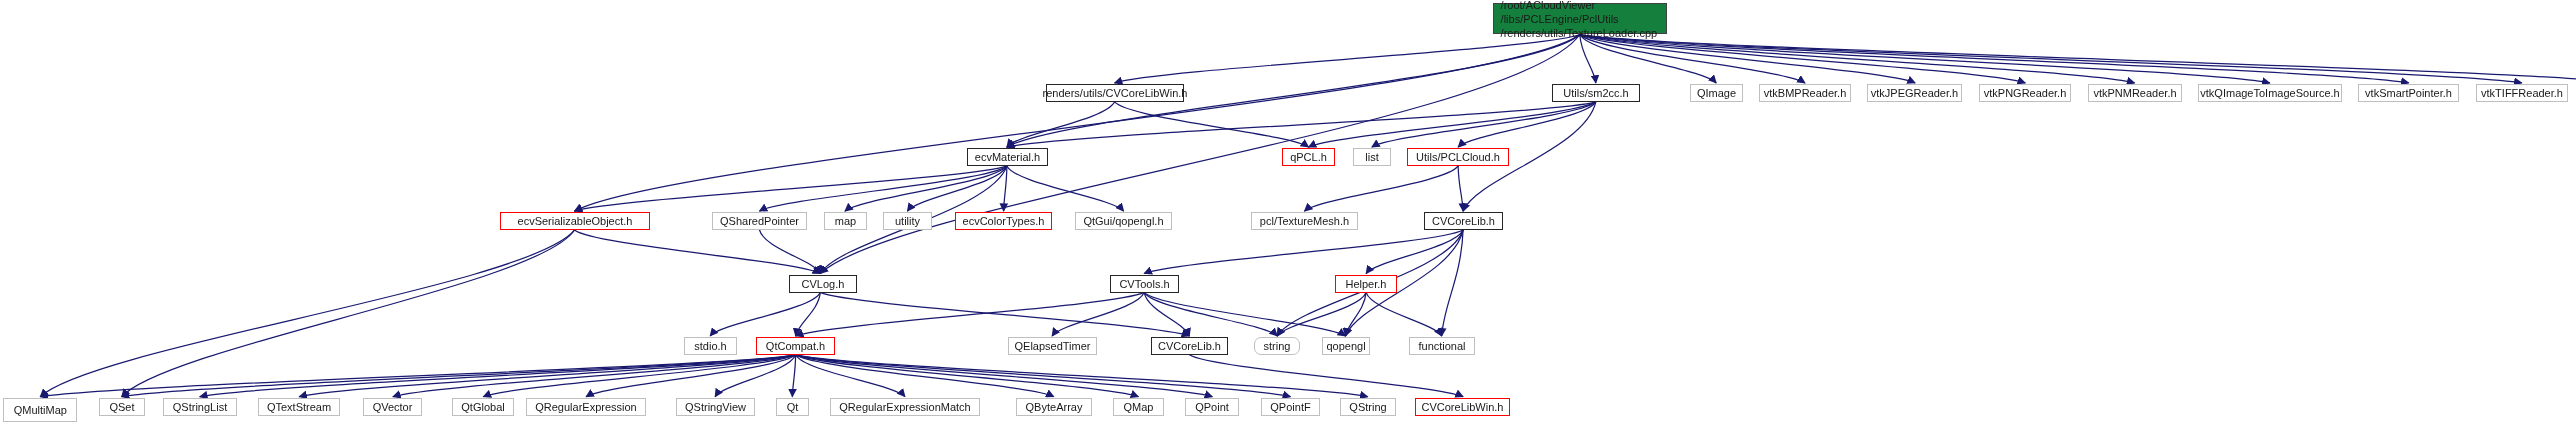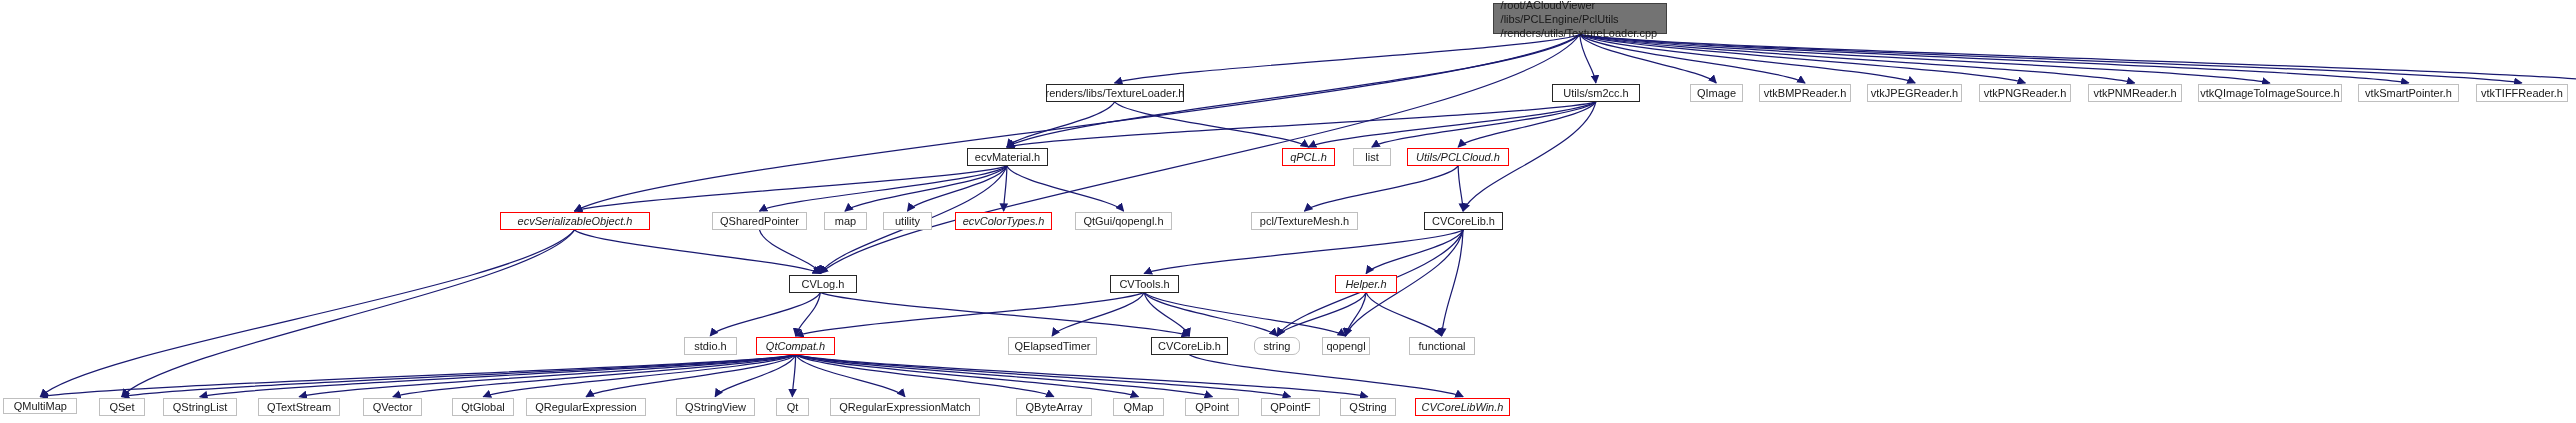--- a/index.html
+++ b/index.html
@@ -20,24 +20,24 @@
     color:#191919;
     font-size:11px;
     line-height:1.15;
     display:flex;
     align-items:center;
     justify-content:center;
     white-space:nowrap;
     padding:0 5px;
     z-index:5;
   }
-  .node.red{border:0.8px solid #ff0000;font-style:italic;}
+  .node.red{border:0.8px solid #ff0000;}
   .node.black{border:0.8px solid #262626;}
   .node.root{
-    background:#737373;
+    background:#15803d;
     border:0.8px solid #404040;
     flex-direction:column;
     align-items:flex-start;
     justify-content:center;
     padding:2.5px 6.6px;
     font-size:11px;
     line-height:1.28;
   }
   .node.root span{display:block;}
 </style>
@@ -120,21 +120,21 @@
         <path d="M 1447 432 C 1473.64 449.70525, 1746.7 467.7, 1780 483" fill="none" stroke="#191970" stroke-width="1.5" marker-end="url(#arrow)"></path>
       </g>
   </svg>
   <div id="node-layer">
       <div class="node root" style="left: 1493px; top: 3.3px; width: 174px; height: 31px;">
         <span>/root/ACloudViewer</span>
         <span>/libs/PCLEngine/PclUtils</span>
         <span>/renders/utils/TextureLoader.cpp</span>
       </div>
       <div class="node black" style="left: 1046px; top: 84px; width: 138px; height: 18px;">
-        <span>renders/libs/TextureLoader.h</span>
+        <span>renders/utils/CVCoreLibWin.h</span>
       </div>
       <div class="node black" style="left: 1552px; top: 84px; width: 88px; height: 18px;">
         <span>Utils/sm2cc.h</span>
       </div>
       <div class="node " style="left: 1690px; top: 84px; width: 53px; height: 18px;">
         <span>QImage</span>
       </div>
       <div class="node " style="left: 1759px; top: 84px; width: 92px; height: 18px;">
         <span>vtkBMPReader.h</span>
       </div>
@@ -215,21 +215,21 @@
       </div>
       <div class="node " style="left: 1254px; top: 337px; width: 46px; height: 18px; border-radius: 7px;">
         <span>string</span>
       </div>
       <div class="node " style="left: 1322px; top: 337px; width: 48px; height: 18px;">
         <span>qopengl</span>
       </div>
       <div class="node " style="left: 1409px; top: 337px; width: 66px; height: 18px;">
         <span>functional</span>
       </div>
-      <div class="node " style="left: 3.3px; top: 398px; width: 74px; height: 16px; text-align: right;">
+      <div class="node " style="left: 3.3px; top: 398px; width: 74px; height: 24px; text-align: right;">
         <span>QMultiMap</span>
       </div>
       <div class="node " style="left: 99px; top: 398px; width: 46px; height: 18px;">
         <span>QSet</span>
       </div>
       <div class="node " style="left: 163px; top: 398px; width: 74px; height: 18px;">
         <span>QStringList</span>
       </div>
       <div class="node " style="left: 258px; top: 398px; width: 82px; height: 18px;">
         <span>QTextStream</span>

